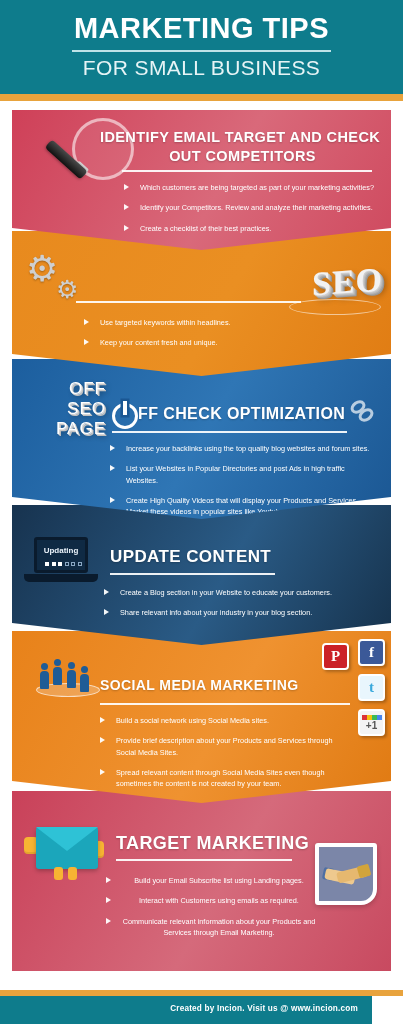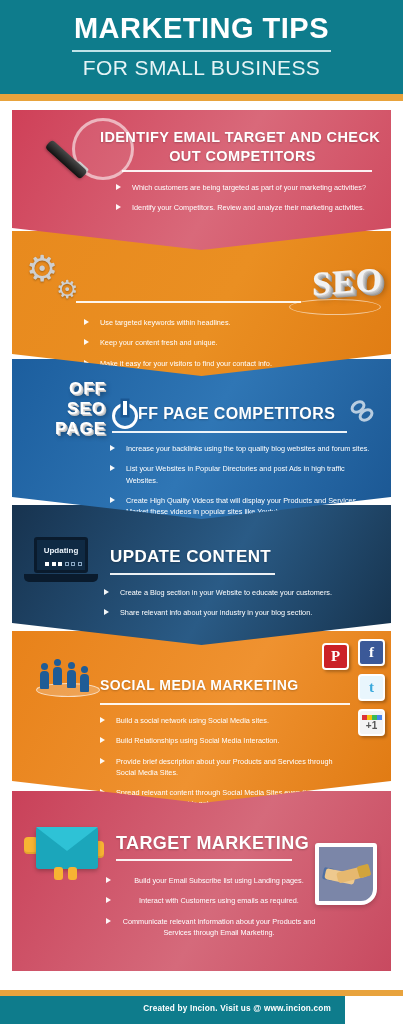--- a/index.html
+++ b/index.html
@@ -99,21 +99,21 @@
     transform:skewY(-4deg);
   }
   .seo-ellipse{
     position:absolute; border:1.5px solid rgba(255,255,255,.55);
     border-radius:50%; height:16px;
   }
 
   
   .offseo{ position:absolute; text-align:right; }
   .offseo div{
-    font-size:17px; font-weight:bold; color:#ffffff; line-height:1.18;
+    font-size:17px; font-weight:normal; color:#ffffff; line-height:1.18;
     letter-spacing:1px; font-family:"Liberation Sans", sans-serif;
     text-shadow:1px 1px 0 #d7d7d7, 2px 2px 0 #bfbfbf, 3px 3px 5px rgba(0,0,0,.45);
   }
 
   
   .power{
     position:absolute; width:26px; height:26px; border-radius:50%;
     border:3.5px solid #ffffff;
   }
   .power:after{
@@ -210,21 +210,21 @@
   .hs-a{ left:6px; top:24px; width:30px; background:#eec98e; transform:rotate(12deg); }
   .hs-b{ right:6px; top:22px; width:30px; background:#e6b86f; transform:rotate(-14deg); }
   .hs-cuff1{ position:absolute; left:4px; top:21px; width:11px; height:12px; background:#4f6fa3; border-radius:2px; transform:rotate(12deg); }
   .hs-cuff2{ position:absolute; right:3px; top:18px; width:12px; height:12px; background:#d2a43a; border-radius:2px; transform:rotate(-16deg); }
 
   
   .foot-bar{
     position:absolute; left:0; top:990px; width:403px; height:6px; background:#e8a33d;
   }
   .footer{
-    position:absolute; left:0; top:996px; width:345px; height:28px; background:#0e7c8c;
+    position:absolute; left:0; top:996px; width:372px; height:28px; background:#0e7c8c;
   }
   .footer .credit{
     position:absolute; right:14px; top:8px; color:#ffffff;
     font-size:8.2px; font-weight:bold; letter-spacing:.2px;
   }
 </style>
 </head>
 <body>
 
 <div class="header">
@@ -239,28 +239,32 @@
   <div class="panel" style="top:9px; height:140px; z-index:6;">
     <div class="body c-red">
       <div class="mag-ring"></div>
       <div class="mag-neck"></div>
       <div class="mag-handle"></div>
 
       <div class="s-title" style="left:88px; top:19px; width:285px; font-size:14.5px; text-align:left;">IDENTIFY EMAIL TARGET AND CHECK</div>
       <div class="s-title" style="left:88px; top:38px; width:285px; font-size:14.5px; text-align:center;">OUT COMPETITORS</div>
       <div class="s-rule" style="left:110px; top:60px; width:250px;"></div>
 
-      <div class="blist" style="left:104px; top:72px; width:252px;">
+      <div class="blist" style="left:112px; top:72px; width:252px;">
         <div class="bitem">
           <span class="arw"></span>
           <span class="txt">Which customers are being targeted as part of your marketing activities?</span>
         </div>
         <div class="bitem">
           <span class="arw"></span>
           <span class="txt">Identify your Competitors. Review and analyze their marketing activities.</span>
+        </div>
+        <div class="bitem">
+          <span class="arw"></span>
+          <span class="txt">Create a checklist of their best practices.</span>
         </div>
       </div>
     </div>
   </div>
 
   <div class="panel" style="top:130px; height:145px; z-index:5;">
     <div class="body c-orange">
       <div class="gear" style="left:14px; top:20px; font-size:36px;">⚙</div>
       <div class="gear" style="left:44px; top:46px; font-size:25px;">⚙</div>
 
@@ -270,40 +274,36 @@
       <div class="seo-ellipse" style="right:10px; top:68px; width:92px;"></div>
 
       <div class="blist" style="left:72px; top:86px; width:260px;">
         <div class="bitem">
           <span class="arw"></span>
           <span class="txt">Use targeted keywords within headlines.</span>
         </div>
         <div class="bitem">
           <span class="arw"></span>
           <span class="txt">Keep your content fresh and unique.</span>
-        </div>
-        <div class="bitem">
-          <span class="arw"></span>
-          <span class="txt">Make it easy for your visitors to find your contact info.</span>
         </div>
       </div>
     </div>
   </div>
 
   <div class="panel" style="top:258px; height:160px; z-index:4;">
     <div class="body c-blue">
       <div class="offseo" style="left:4px; top:20px; width:90px;">
         <div>OFF</div>
         <div>SEO</div>
         <div>PAGE</div>
       </div>
 
       <div class="power" style="left:100px; top:44px;"></div>
 
-      <div class="s-title" style="left:126px; top:46px; font-size:16px;">FF PAGE COMPETITORS</div>
+      <div class="s-title" style="left:126px; top:46px; font-size:16px;">FF CHECK OPTIMIZATION</div>
       <div class="s-rule" style="left:100px; top:72px; width:235px;"></div>
 
       <svg class="chain" style="right:14px; top:38px;" viewBox="0 0 30 28">
         <g fill="none" stroke="#ffffff" stroke-width="3" opacity="0.8">
           <ellipse cx="11" cy="10" rx="6.5" ry="4.5" transform="rotate(-35 11 10)"></ellipse>
           <ellipse cx="19" cy="18" rx="6.5" ry="4.5" transform="rotate(-35 19 18)"></ellipse>
         </g>
       </svg>
 
       <div class="blist" style="left:98px; top:84px; width:262px;">
@@ -401,24 +401,20 @@
         <span>+1</span>
       </div>
 
       <div class="blist" style="left:88px; top:84px; width:250px;">
         <div class="bitem">
           <span class="arw"></span>
           <span class="txt">Build a social network using Social Media sites.</span>
         </div>
         <div class="bitem">
           <span class="arw"></span>
-          <span class="txt">Build Relationships using Social Media Interaction.</span>
-        </div>
-        <div class="bitem">
-          <span class="arw"></span>
           <span class="txt">Provide brief description about your Products and Services through Social Media Sites.</span>
         </div>
         <div class="bitem">
           <span class="arw"></span>
           <span class="txt">Spread relevant content through Social Media Sites even though sometimes the content is not created by your team.</span>
         </div>
       </div>
     </div>
   </div>
 

